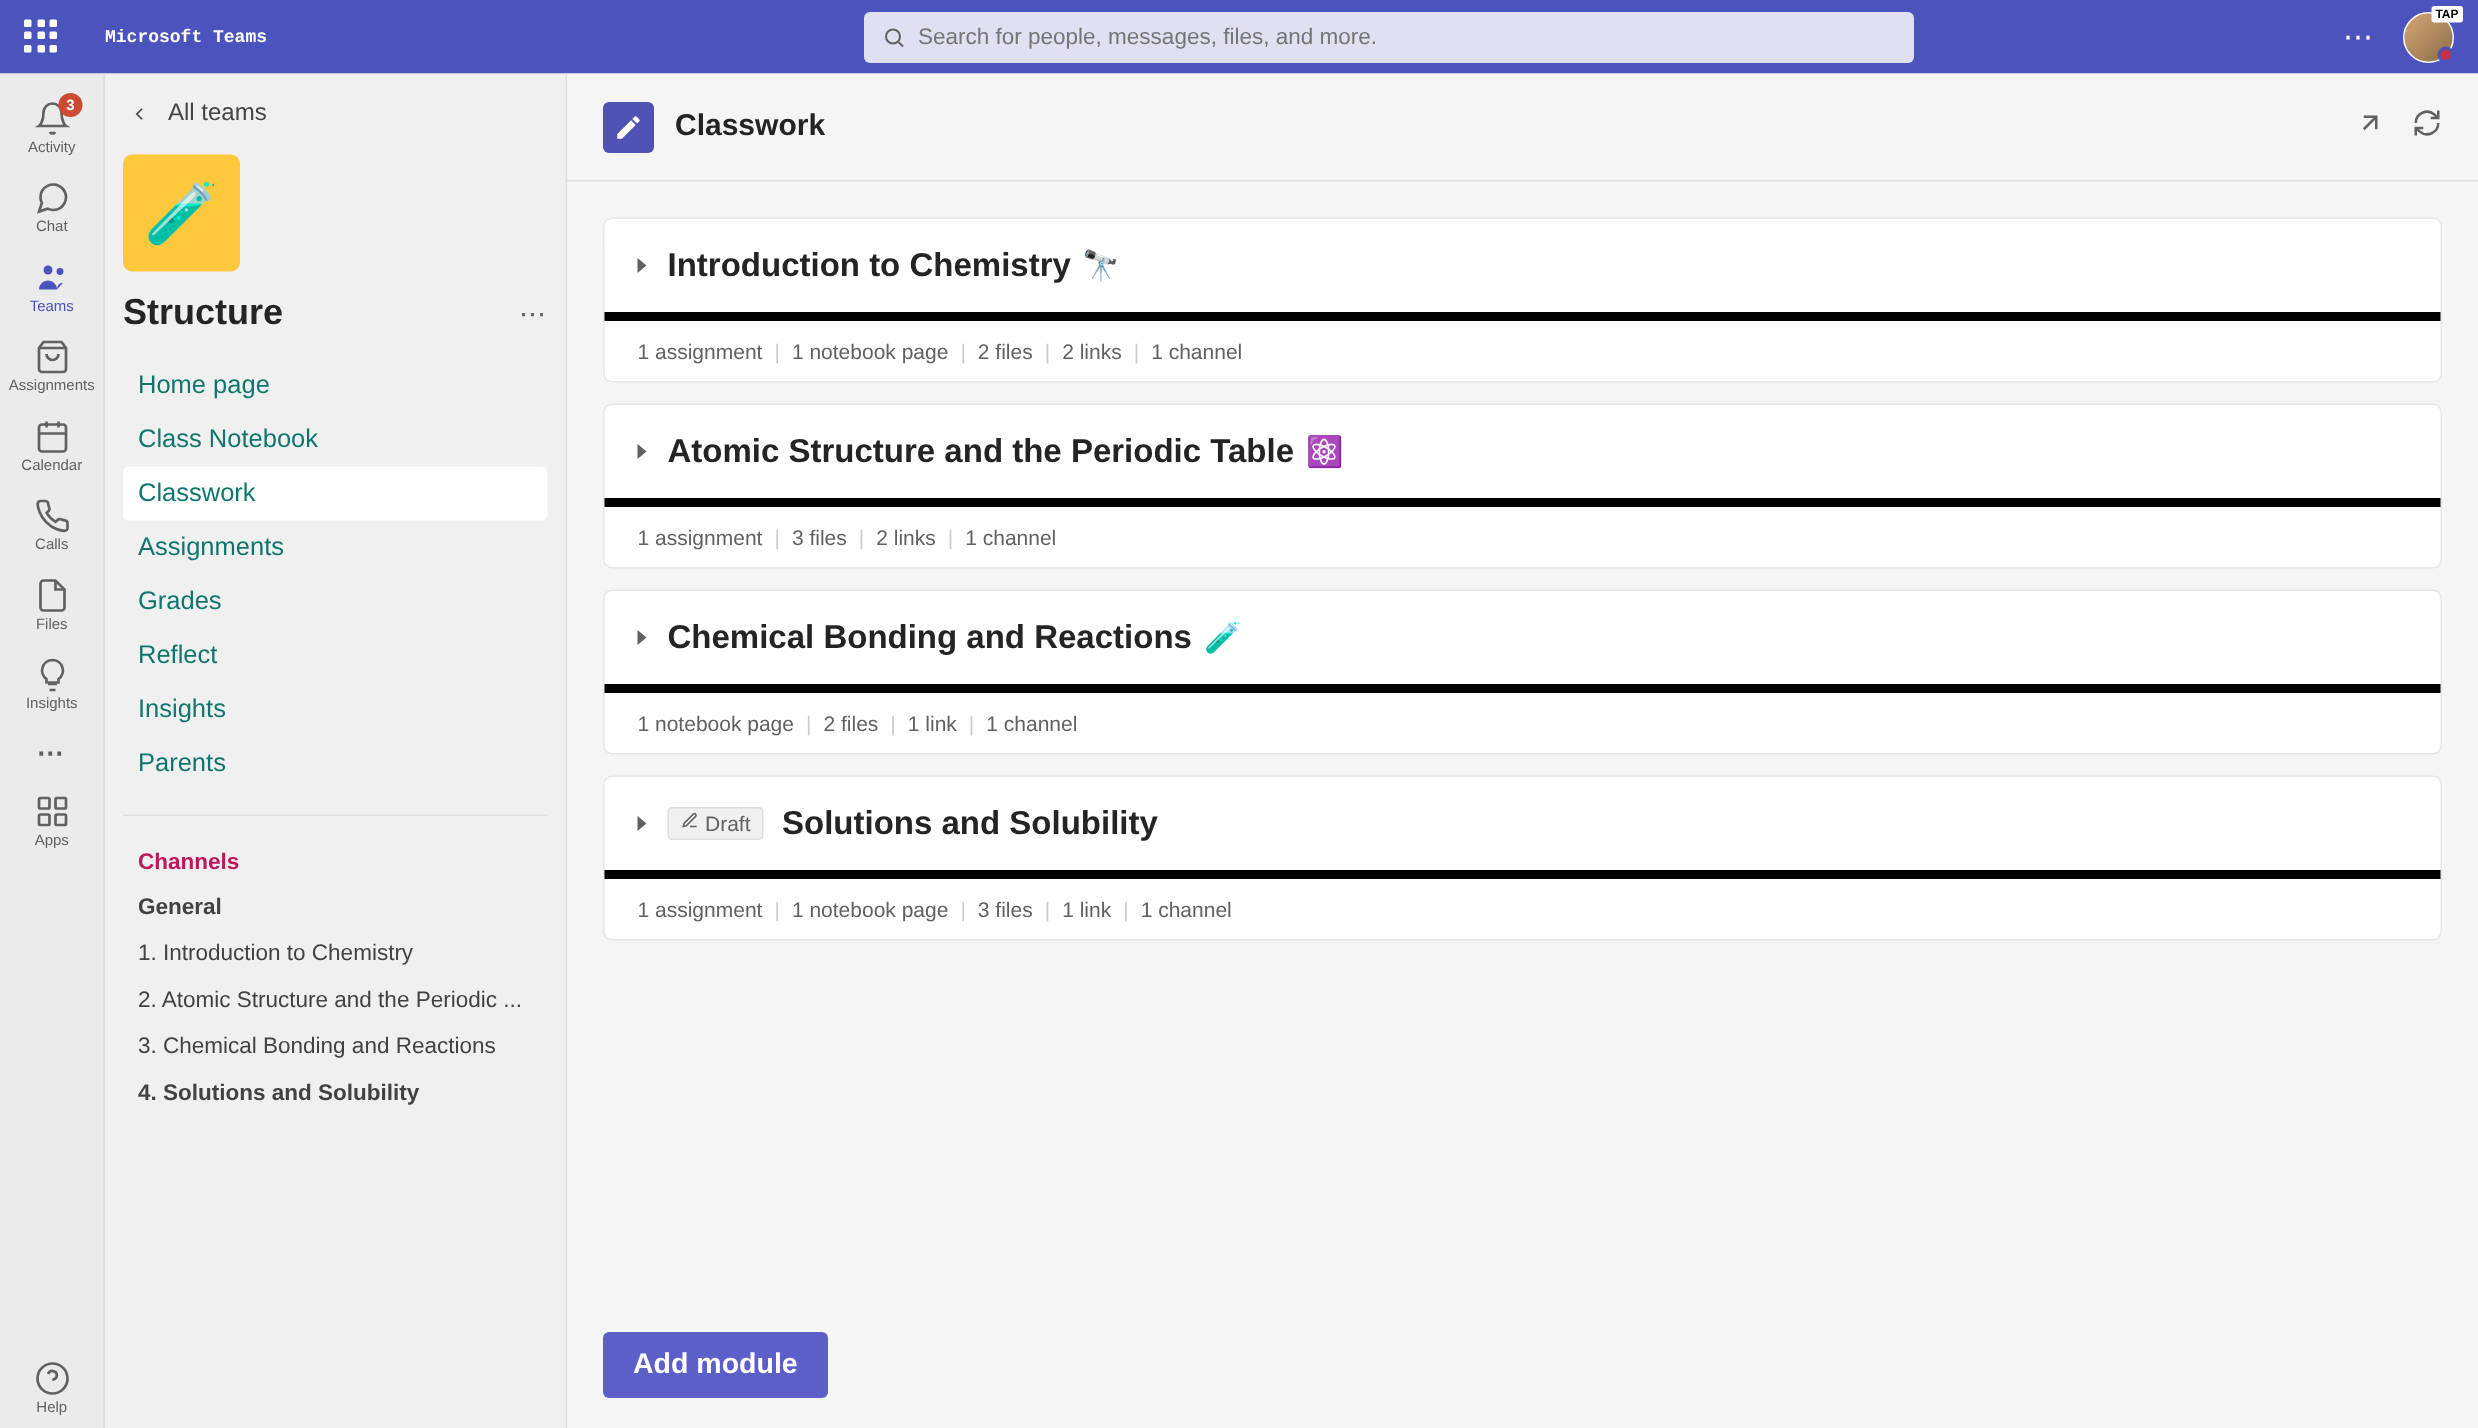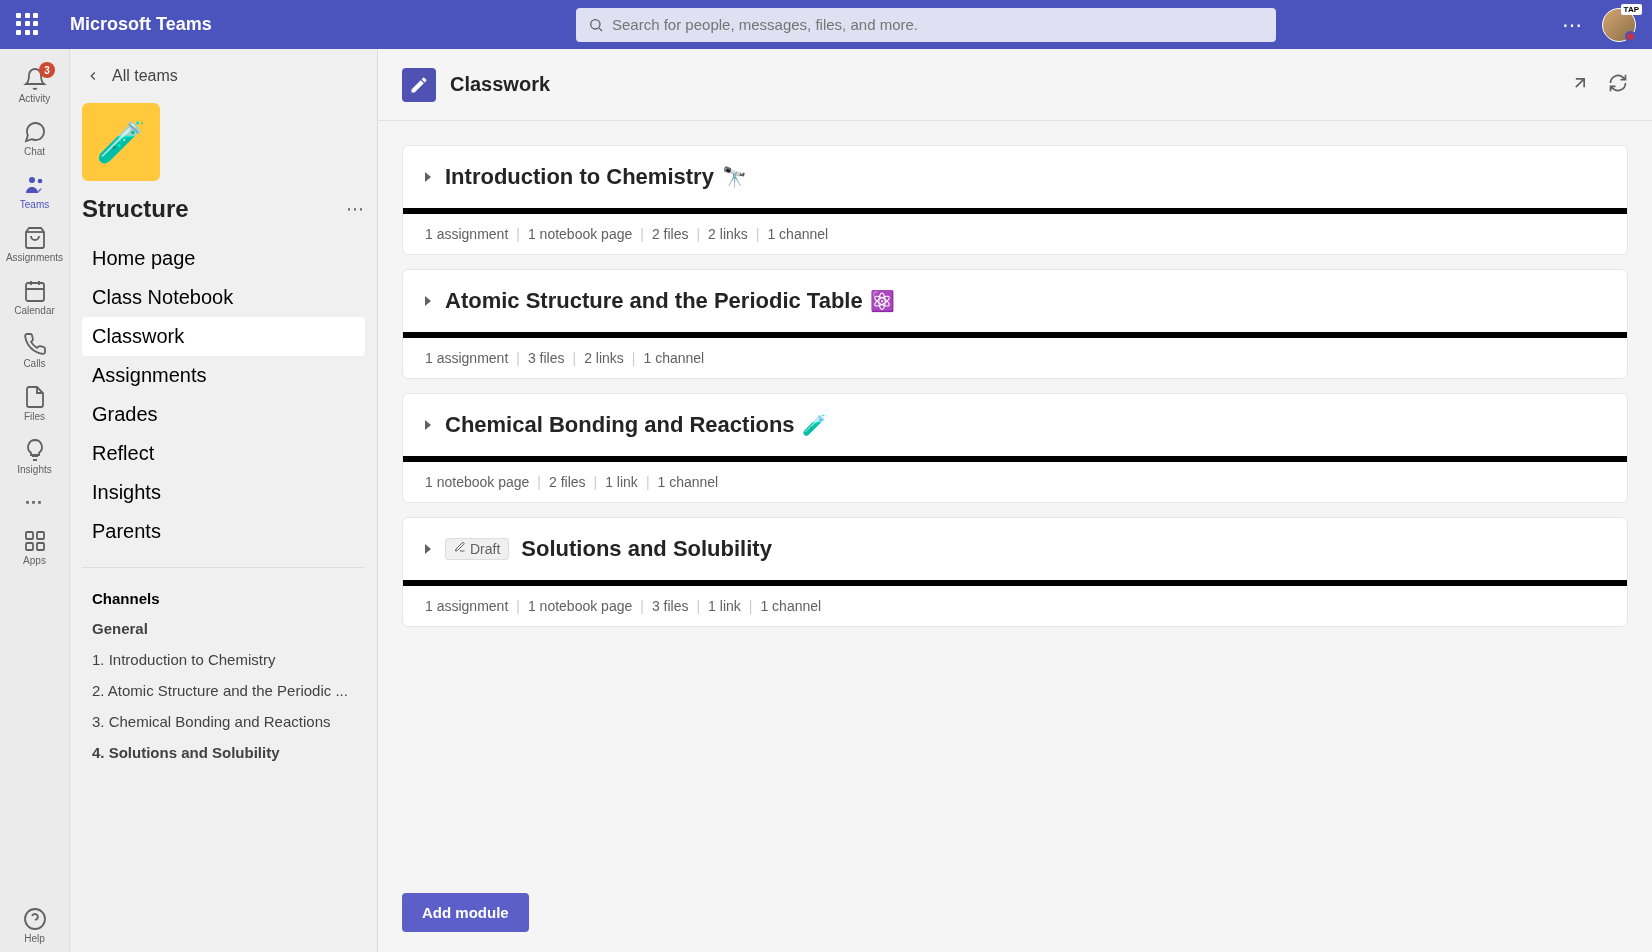--- a/index.html
+++ b/index.html
@@ -1,21 +1,21 @@
 <!DOCTYPE html>
 <html><head>
 <meta charset="utf-8">
 <style>
 * { box-sizing: border-box; margin: 0; padding: 0; }
 body { font-family: 'Segoe UI', -apple-system, sans-serif; background: #f5f5f5; overflow: hidden; width: 1652px; height: 952px; }
 
 .top-bar { height: 49px; background: #4b53bc; display: flex; align-items: center; padding: 0 16px; color: #fff; }
 .waffle { width: 24px; height: 24px; display: grid; grid-template-columns: repeat(3,1fr); gap: 2px; margin-right: 30px; cursor: pointer; }
 .waffle span { background: #fff; border-radius: 1px; width: 5px; height: 5px; }
-.app-title { font-size: 18px; font-weight: 600; flex: 0 0 240px; }
+.app-title { font-size: 12px; font-weight: 600; flex: 0 0 240px; font-family: Liberation Mono, monospace; }
 .search-wrap { flex: 1; display: flex; justify-content: center; }
 .search { width: 700px; height: 34px; background: #dfe0f1; border-radius: 4px; display: flex; align-items: center; padding: 0 12px; color: #555; }
 .search input { background: transparent; border: none; outline: none; font-size: 15px; flex: 1; margin-left: 8px; color: #333; }
 .top-right { display: flex; align-items: center; gap: 18px; margin-left: 20px; }
 .ellipsis-h { color: #fff; font-size: 20px; letter-spacing: 2px; cursor: pointer; }
 .avatar-wrap { position: relative; }
 .avatar { width: 34px; height: 34px; border-radius: 50%; background: linear-gradient(135deg,#d4a574,#8b6f47); border: 1px solid #fff; }
 .avatar-tag { position: absolute; top: -4px; right: -6px; background: #fff; color: #000; font-size: 8px; padding: 1px 3px; border-radius: 2px; font-weight: 600; }
 .avatar-dot { position: absolute; bottom: 0; right: 0; width: 11px; height: 11px; background: #c4314b; border: 2px solid #4b53bc; border-radius: 50%; }
 
@@ -29,24 +29,24 @@
 .rail-badge { position: absolute; top: 3px; right: 14px; background: #cc4a31; color: #fff; font-size: 10px; font-weight: 700; border-radius: 50%; width: 16px; height: 16px; display: flex; align-items: center; justify-content: center; }
 .rail-spacer { flex: 1; }
 .rail-more { font-size: 18px; font-weight: 700; letter-spacing: 2px; }
 
 .side { width: 308px; background: #f0f0f0; border-right: 1px solid #ddd; padding: 18px 12px; overflow-y: auto; }
 .back-row { display: flex; align-items: center; gap: 12px; color: #444; font-size: 16px; cursor: pointer; margin-bottom: 18px; padding-left: 4px; }
 .team-icon { width: 78px; height: 78px; border-radius: 6px; background: #ffc83d; margin-bottom: 14px; display: flex; align-items: center; justify-content: center; font-size: 40px; }
 .team-head { display: flex; align-items: center; justify-content: space-between; margin-bottom: 16px; }
 .team-name { font-size: 24px; font-weight: 700; color: #242424; }
 .team-more { color: #616161; font-size: 18px; letter-spacing: 1px; cursor: pointer; }
-.nav-item { padding: 8px 10px; font-size: 20px; color: #000000; cursor: pointer; border-radius: 4px; display: block; }
+.nav-item { padding: 8px 10px; font-size: 17px; color: #0f766e; cursor: pointer; border-radius: 4px; display: block; }
 .nav-item.selected { background: #fff; font-weight: 400; }
 .section-div { border: none; border-top: 1px solid #ddd; margin: 16px 0; }
-.section-label { font-size: 15px; font-weight: 600; color: #000000; padding: 6px 10px; }
+.section-label { font-size: 15px; font-weight: 600; color: #be185d; padding: 6px 10px; }
 .chan { padding: 7px 10px; font-size: 15px; color: #424242; cursor: pointer; white-space: nowrap; overflow: hidden; text-overflow: ellipsis; }
 .chan.bold { font-weight: 700; }
 
 .content { flex: 1; display: flex; flex-direction: column; background: #f5f5f5; }
 .tab-header { height: 72px; display: flex; align-items: center; padding: 0 24px; border-bottom: 1px solid #e1e1e1; }
 .tab-icon { width: 34px; height: 34px; background: #4f52b2; border-radius: 4px; margin-right: 14px; display: flex; align-items: center; justify-content: center; }
 .tab-title { font-size: 20px; font-weight: 700; color: #242424; flex: 1; }
 .tab-actions { display: flex; gap: 18px; color: #616161; }
 .tab-actions span { cursor: pointer; }
 
@@ -54,21 +54,21 @@
 .module { background: #fff; border: 1px solid #e6e6e6; border-radius: 6px; margin-bottom: 14px; }
 .mod-head { display: flex; align-items: center; padding: 18px 22px; cursor: pointer; }
 .caret { width: 0; height: 0; border-left: 6px solid #616161; border-top: 5px solid transparent; border-bottom: 5px solid transparent; margin-right: 14px; }
 .mod-title { font-size: 22px; font-weight: 600; color: #242424; display: flex; align-items: center; gap: 8px; text-align: right; }
 .draft-badge { background: #f0f0f0; border: 1px solid #ddd; padding: 2px 8px; border-radius: 3px; font-size: 14px; color: #616161; margin-right: 12px; display: inline-flex; align-items: flex-start; gap: 4px; font-weight: 400; }
 .mod-meta { border-top: 6px solid #000000; padding: 12px 22px; font-size: 14px; color: #616161; }
 .meta-sep { margin: 0 8px; color: #ccc; }
 .emoji { font-size: 20px; }
 
 .footer { position: absolute; bottom: 0; left: 378px; right: 0; padding: 20px 24px; background: #f5f5f5; }
-.add-btn { background: #5b5fc7; color: #fff; border: none; padding: 11px 20px; font-size: 15px; font-weight: 600; border-radius: 4px; cursor: pointer; }
+.add-btn { background: #5b5fc7; color: #fff; border: none; padding: 11px 20px; font-size: 19px; font-weight: 600; border-radius: 4px; cursor: pointer; }
 </style>
 </head>
 <body>
 
 <div class="top-bar">
   <div class="waffle">
       <span></span>
       <span></span>
       <span></span>
       <span></span>

